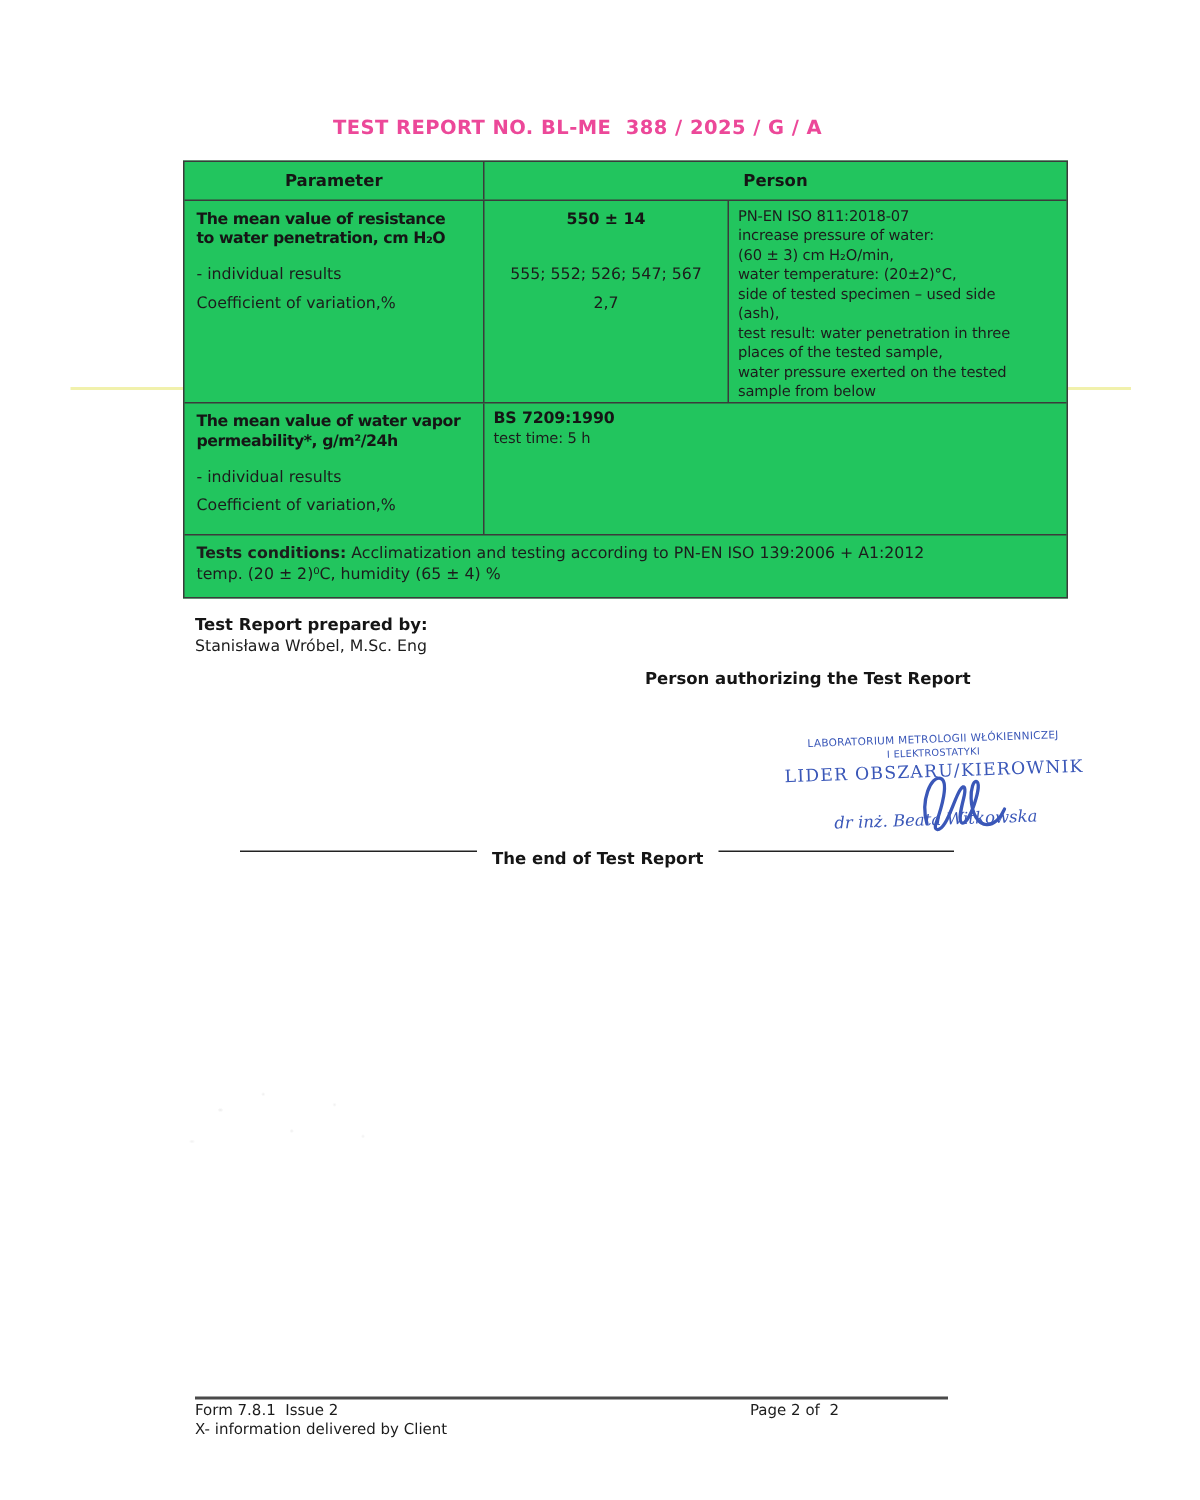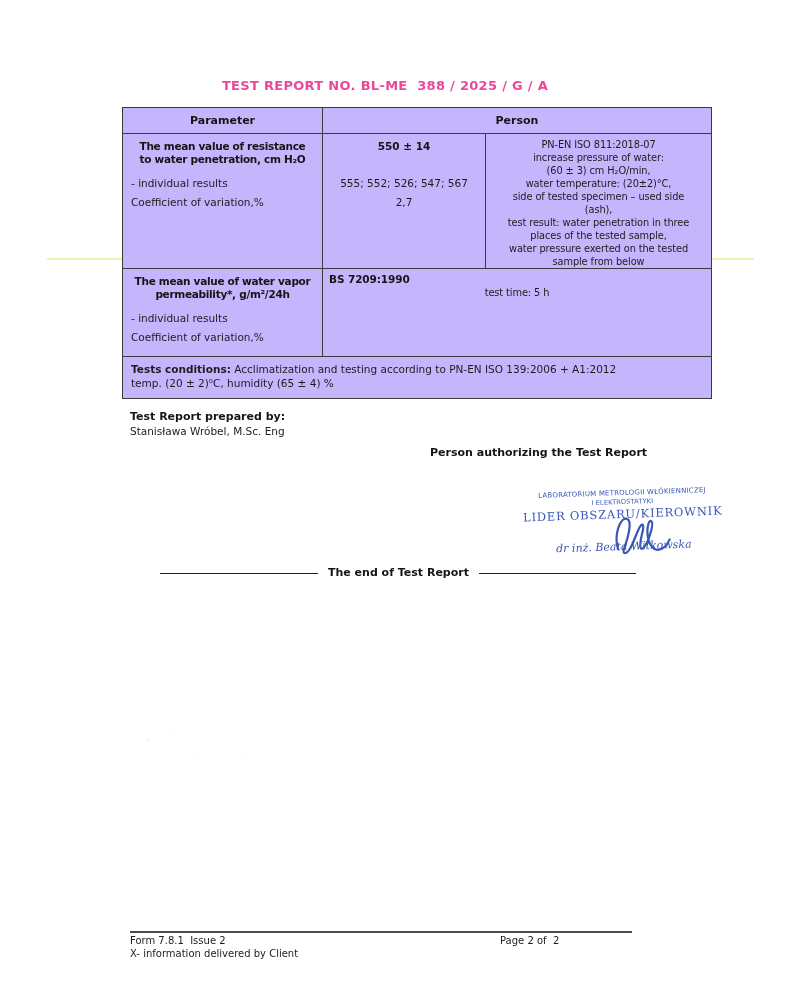--- a/index.html
+++ b/index.html
@@ -1,21 +1,21 @@
 <!DOCTYPE html>
 <html><head>
 <meta charset="utf-8">
 <style>
   html,body { margin:0; padding:0; background:#888; }
   .page {
     position:relative; width:800px; height:1000px; margin:0 auto;
     background:#ffffff; overflow:hidden;
     font-family:"DejaVu Sans", sans-serif; color:#1c1c1c;
   }
-  .pre { white-space:pre-line;text-align:center; }
+  .pre { white-space:pre-line; }
   .b   { font-weight:bold; }
 
   .title {
     position:absolute; top:78px; left:0; width:770px;
     text-align:center; font-weight:bold; font-size:13px;
     letter-spacing:.3px; white-space:pre; color:#ec4899;
   }
 
   
   .yline { position:absolute; top:258px; left:47px; width:707px; height:2px; opacity:.85; }
@@ -27,21 +27,21 @@
       radial-gradient(3px 2px at 30% 40%, #d8d8d8 0%, transparent 70%),
       radial-gradient(2px 2px at 55% 60%, #dddddd 0%, transparent 70%),
       radial-gradient(2px 2px at 70% 35%, #e0e0e0 0%, transparent 70%),
       radial-gradient(3px 2px at 20% 70%, #e2e2e2 0%, transparent 70%),
       radial-gradient(2px 2px at 45% 25%, #dedede 0%, transparent 70%),
       radial-gradient(2px 2px at 80% 65%, #e3e3e3 0%, transparent 70%);
   }
 
   .tbl {
     position:absolute; top:107px; left:122px; width:590px;
-    border:1.5px solid #3b3b3b; box-sizing:border-box; background:#c4b5fd;
+    border:1.5px solid #3b3b3b; box-sizing:border-box; background:#22c55e;
   }
   .trow { display:flex; border-bottom:1.5px solid #3b3b3b; box-sizing:border-box; }
   .trow:last-child { border-bottom:none; }
   .c1 { width:200px; border-right:1.5px solid #3b3b3b; box-sizing:border-box; }
   .c2 { width:163px; border-right:1.5px solid #3b3b3b; box-sizing:border-box; text-align:center; }
   .c3 { flex:1; box-sizing:border-box; }
   .hrow { height:26px; }
   .hcell { display:flex; align-items:center; justify-content:center;
            font-weight:bold; font-size:11px; color:#151515; }
   .r1 { height:135px; }
@@ -68,21 +68,21 @@
     transform:rotate(-2deg);
   }
   .st1 { font-size:7px;   letter-spacing:.2px; line-height:9px; }
   .st2 { font-size:6.5px; letter-spacing:.2px; line-height:8px; }
   .st3 { font-family:"DejaVu Serif", serif; font-size:11.5px; letter-spacing:.8px; line-height:15px; margin-top:1px; }
   .stname { font-family:"DejaVu Serif", serif; font-style:italic; font-size:11px; margin-top:18px; }
   .sig { position:absolute; left:88px; top:24px; }
 
   .endline {
     position:absolute; left:160px; top:566px; width:476px;
-    display:flex; align-items:center;
+    display:flex; 
   }
   .endline .seg { border-bottom:1.5px solid #222; height:1px; }
   .endline .segL { width:158px; }
   .endline .segR { flex:1; }
   .endline .txt { font-weight:bold; font-size:11px; margin:0 10px; color:#151515; white-space:pre; }
 
   .footrule { position:absolute; left:130px; top:931px; width:502px; height:1.5px; background:#4a4a4a; }
   .foot-form { position:absolute; left:130px; top:935px; font-size:10px; white-space:pre; }
   .foot-note { position:absolute; left:130px; top:948px; font-size:10px; white-space:pre; }
   .foot-page { position:absolute; left:500px; top:935px; width:136px; font-size:10px; white-space:pre; }

